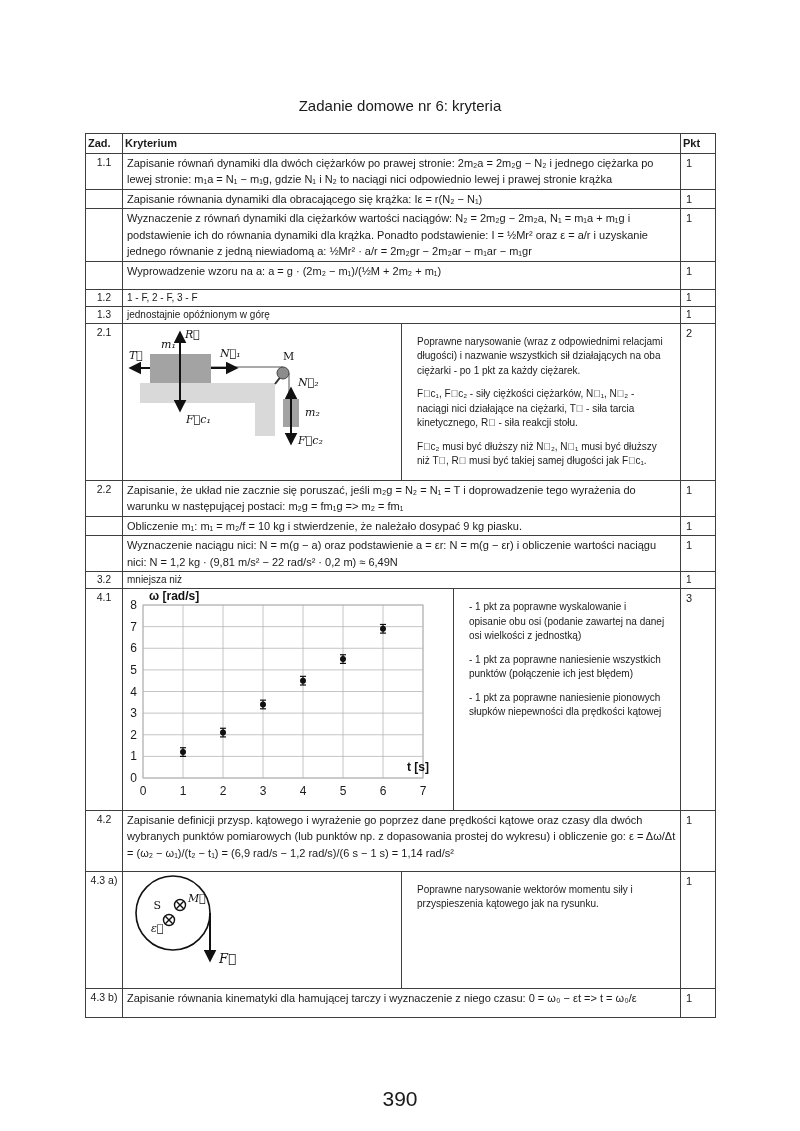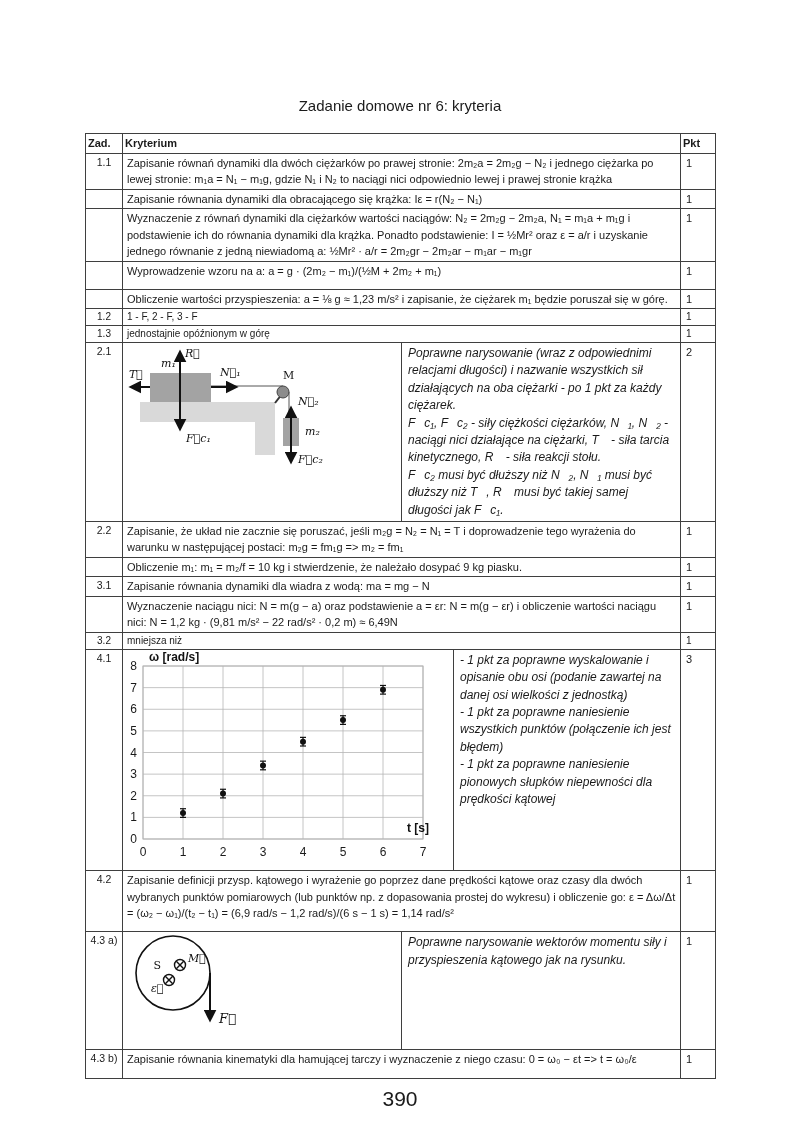--- a/index.html
+++ b/index.html
@@ -13,21 +13,21 @@
         padding:1px 4px;word-wrap:break-word;}
   th{font-weight:bold;text-align:left;padding:1px 2px;}
   .c-task{text-align:center;font-size:10.5px;padding:1px 1px;}
   .c-pts{padding:1px 5px;}
   .notice{color:#c00000;}
   tr.compact td{font-size:10px;line-height:1.4;}
   td.p0{padding:0;}
   .split{display:flex;align-items:stretch;}
   .pane-left{flex:0 0 auto;}
   .pane-right{flex:1 1 auto;border-left:1px solid #3f3f3f;padding:2px 6px;}
-  .pane-right p{margin:0;font-size:12px;line-height:1.45;font-style:italic;}
+  .pane-right p{margin:9px;font-size:10px;line-height:1.45;}
   .pageno{position:absolute;bottom:20px;left:0;right:0;text-align:center;font-size:21px;}
   svg .dlabel{font-family:"DejaVu Serif",serif;font-style:italic;font-size:11px;fill:#111;}
   svg .dplain{font-family:"DejaVu Serif",serif;font-style:normal;font-size:11px;fill:#111;}
   svg .tick{font-family:"Liberation Sans",sans-serif;font-size:12px;fill:#1a1a1a;}
   svg .axlabel{font-family:"Liberation Sans",sans-serif;font-size:12px;font-weight:bold;fill:#111;}
 </style>
 </head>
 <body>
 
 <div class="page">
@@ -59,25 +59,20 @@
         <td class="c-pts">1</td>
       </tr>
       <tr>
         <td class="c-task"></td>
         <td>Wyznaczenie z równań dynamiki dla ciężarków wartości naciągów: N₂ = 2m₂g − 2m₂a, N₁ = m₁a + m₁g i podstawienie ich do równania dynamiki dla krążka. Ponadto podstawienie: I = ½Mr² oraz ε = a/r i uzyskanie jednego równanie z jedną niewiadomą a: ½Mr² · a/r = 2m₂gr − 2m₂ar − m₁ar − m₁gr</td>
         <td class="c-pts">1</td>
       </tr>
       <tr>
         <td class="c-task"></td>
         <td style="height:25px">Wyprowadzenie wzoru na a: a = g · (2m₂ − m₁)/(½M + 2m₂ + m₁)</td>
-        <td class="c-pts">1</td>
-      </tr>
-      <tr>
-        <td class="c-task"></td>
-        <td>Obliczenie wartości przyspieszenia: a = ⅛ g ≈ 1,23 m/s² i zapisanie, że ciężarek m₁ będzie poruszał się w górę.</td>
         <td class="c-pts">1</td>
       </tr>
       <tr class="compact">
         <td class="c-task">1.2</td>
         <td>1 - F, 2 - F, 3 - F</td>
         <td class="c-pts">1</td>
       </tr>
       <tr class="compact">
         <td class="c-task">1.3</td>
         <td>jednostajnie opóźnionym w górę</td>
@@ -131,25 +126,20 @@
       </tr>
 
       <tr>
         <td class="c-task">2.2</td>
         <td>Zapisanie, że układ nie zacznie się poruszać, jeśli m₂g = N₂ = N₁ = T i doprowadzenie tego wyrażenia do warunku w następującej postaci: m₂g = fm₁g =&gt; m₂ = fm₁</td>
         <td class="c-pts">1</td>
       </tr>
       <tr>
         <td class="c-task"></td>
         <td>Obliczenie m₁: m₁ = m₂/f = 10 kg i stwierdzenie, że należało dosypać 9 kg piasku.</td>
-        <td class="c-pts">1</td>
-      </tr>
-      <tr>
-        <td class="c-task">3.1</td>
-        <td>Zapisanie równania dynamiki dla wiadra z wodą: ma = mg − N</td>
         <td class="c-pts">1</td>
       </tr>
       <tr>
         <td class="c-task"></td>
         <td>Wyznaczenie naciągu nici: N = m(g − a) oraz podstawienie a = εr: N = m(g − εr) i obliczenie wartości naciągu nici: N = 1,2 kg · (9,81 m/s² − 22 rad/s² · 0,2 m) ≈ 6,49N</td>
         <td class="c-pts">1</td>
       </tr>
       <tr class="compact">
         <td class="c-task">3.2</td>
         <td>mniejsza niż</td>

